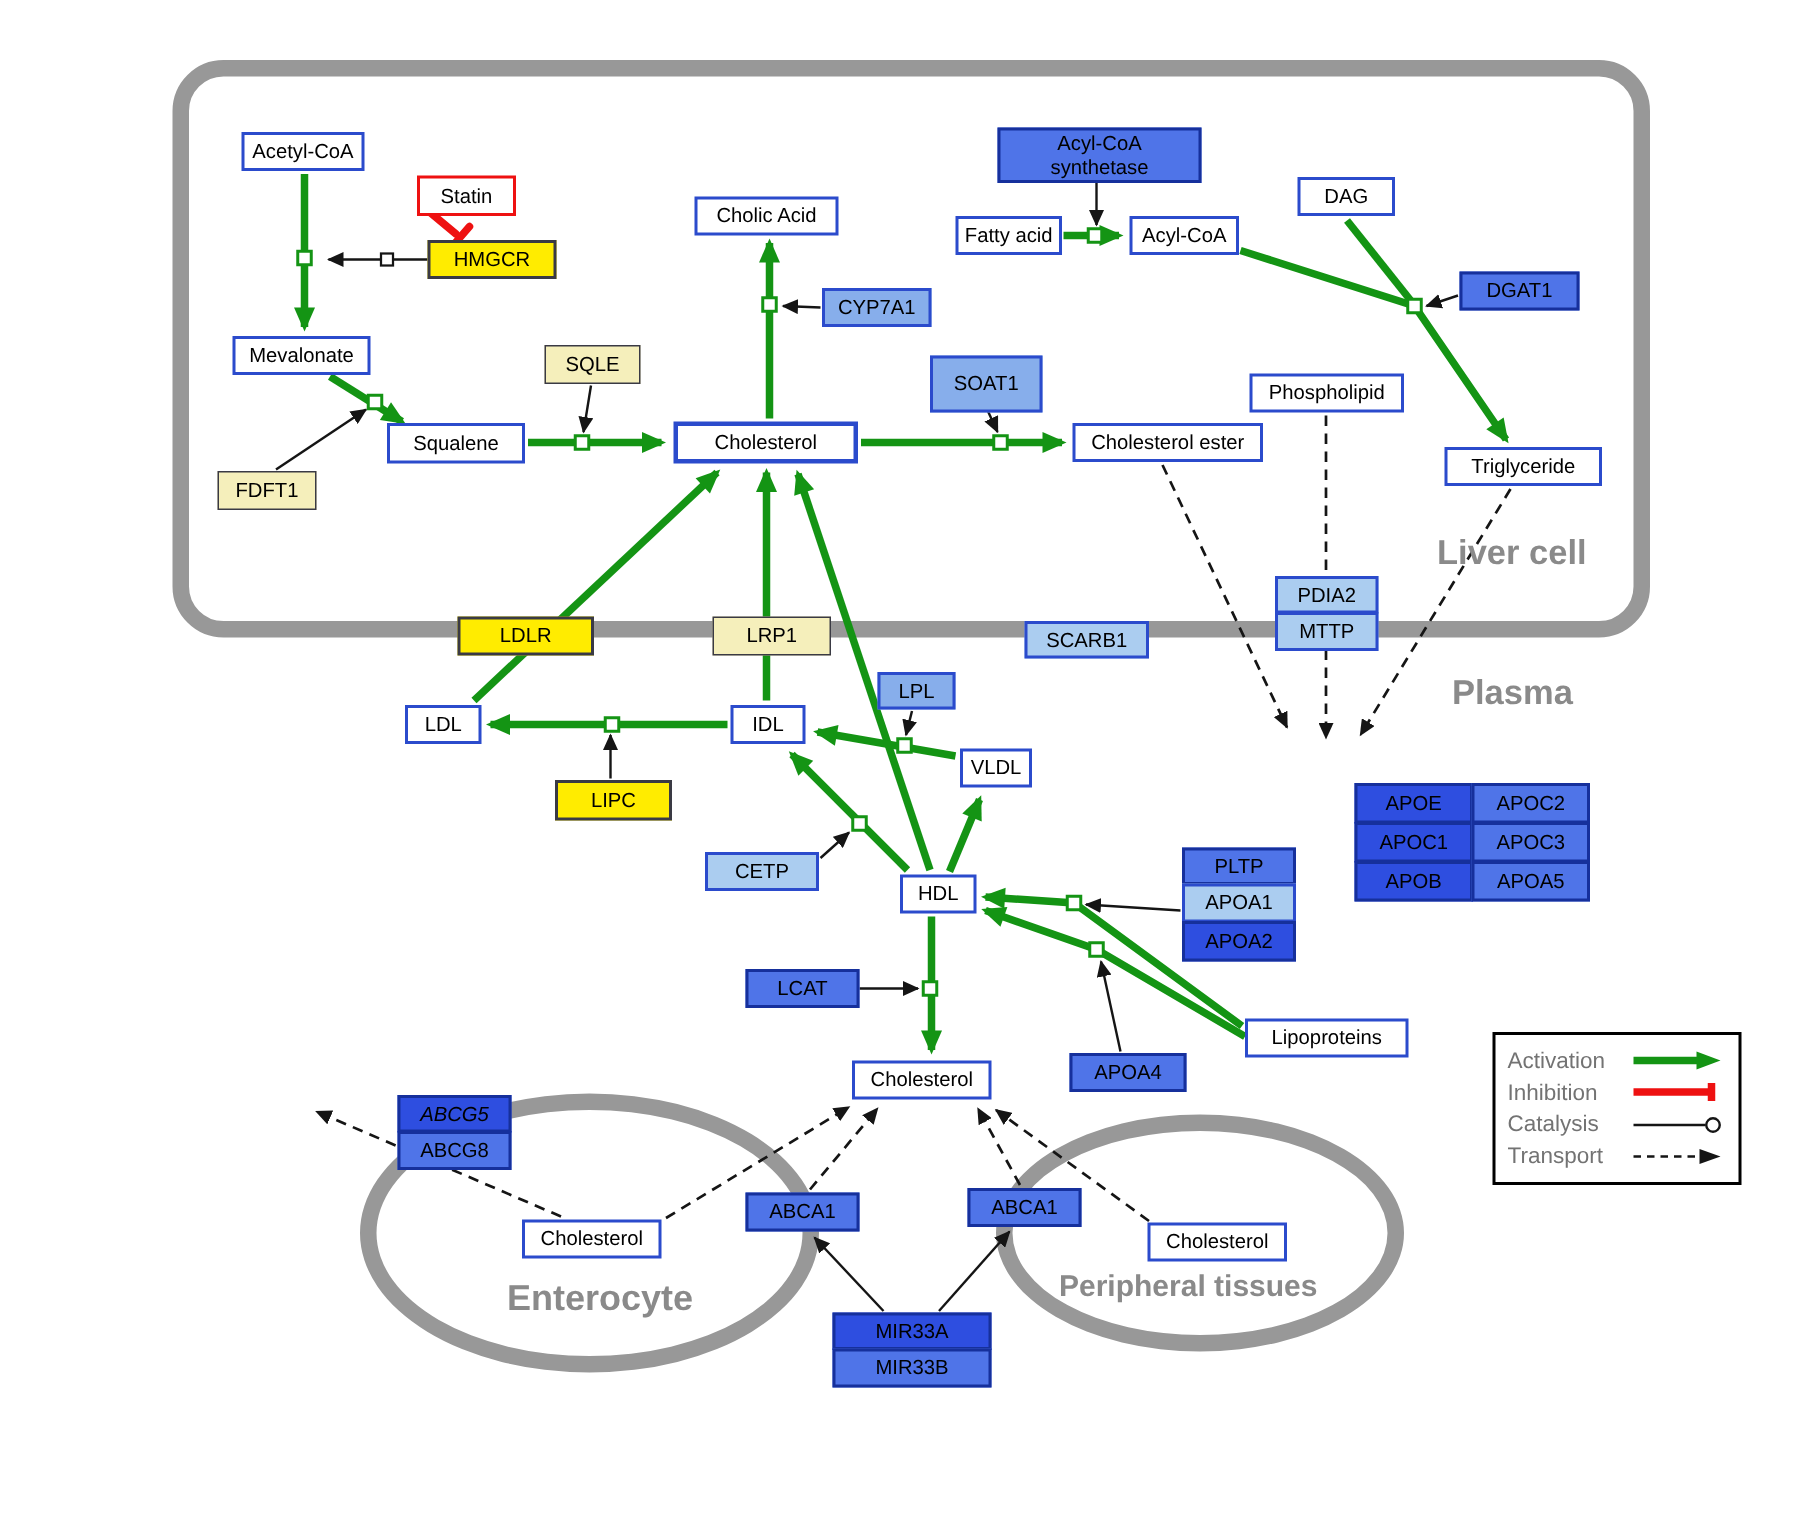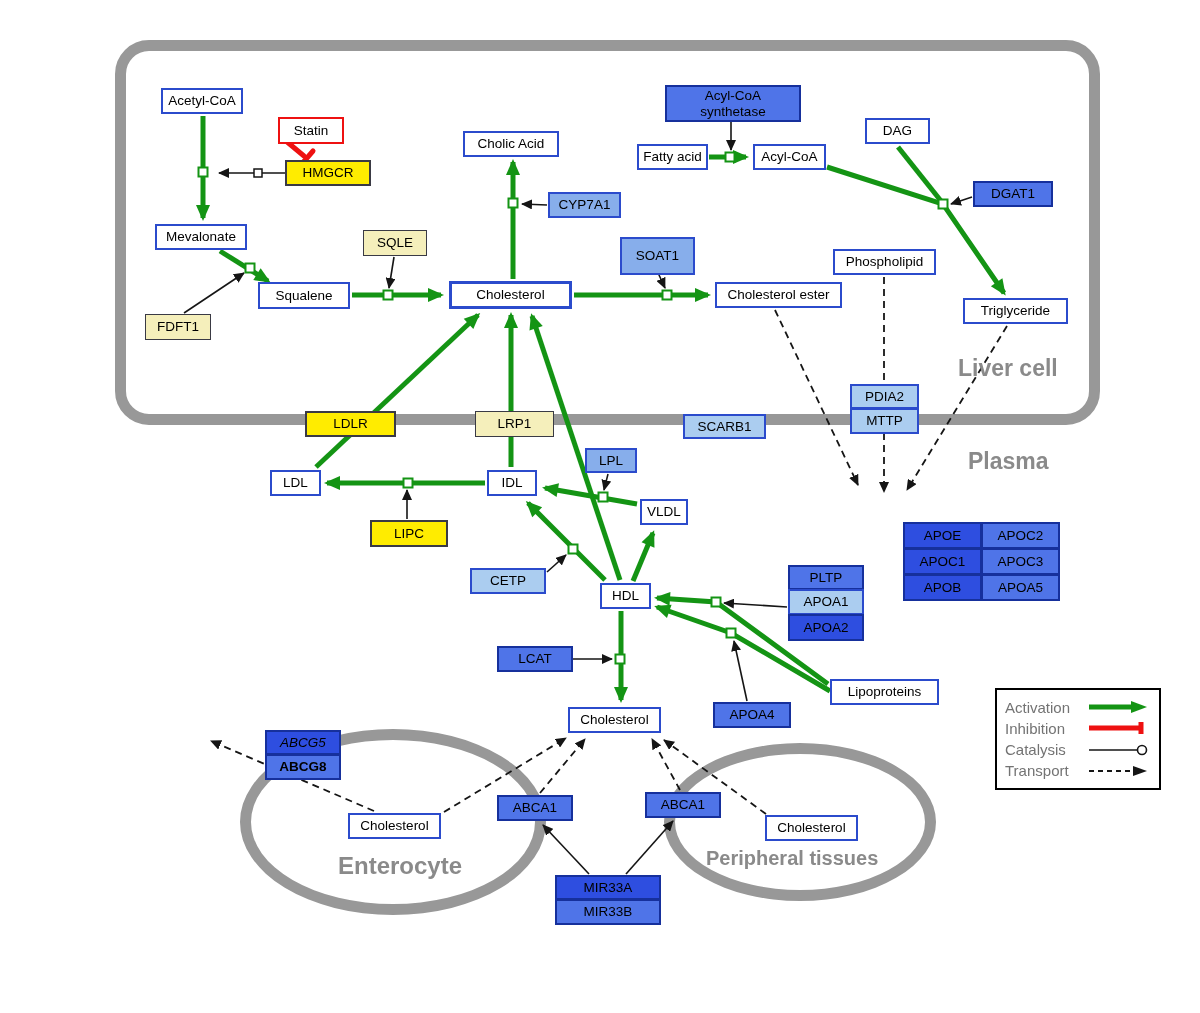--- a/index.html
+++ b/index.html
@@ -168,21 +168,21 @@
 
   <div class="bx db" style="left:903px;top:522px;width:79px;height:27px;">APOE</div>
   <div class="bx b" style="left:981px;top:522px;width:79px;height:27px;">APOC2</div>
   <div class="bx db" style="left:903px;top:548px;width:79px;height:27px;">APOC1</div>
   <div class="bx b" style="left:981px;top:548px;width:79px;height:27px;">APOC3</div>
   <div class="bx db" style="left:903px;top:574px;width:79px;height:27px;">APOB</div>
   <div class="bx b" style="left:981px;top:574px;width:79px;height:27px;">APOA5</div>
 
   <div class="bx" style="left:568px;top:707px;width:93px;height:26px;">Cholesterol</div>
   <div class="bx db" style="left:265px;top:730px;width:76px;height:25px;font-style:italic;">ABCG5</div>
-  <div class="bx b" style="left:265px;top:754px;width:76px;height:26px;font-weight:bold;">ABCG8</div>
+  <div class="bx b" style="left:265px;top:754px;width:76px;height:26px;">ABCG8</div>
   <div class="bx" style="left:348px;top:813px;width:93px;height:26px;">Cholesterol</div>
   <div class="bx b" style="left:497px;top:795px;width:76px;height:26px;">ABCA1</div>
   <div class="bx b" style="left:645px;top:792px;width:76px;height:26px;">ABCA1</div>
   <div class="bx" style="left:765px;top:815px;width:93px;height:26px;">Cholesterol</div>
   <div class="bx db" style="left:555px;top:875px;width:106px;height:25px;">MIR33A</div>
   <div class="bx b" style="left:555px;top:899px;width:106px;height:26px;">MIR33B</div>
 
   <div class="region-label" style="left:958px;top:355px;font-size:23px;">Liver cell</div>
   <div class="region-label" style="left:968px;top:448px;font-size:23px;">Plasma</div>
   <div class="region-label" style="left:338px;top:852px;font-size:24px;">Enterocyte</div>

